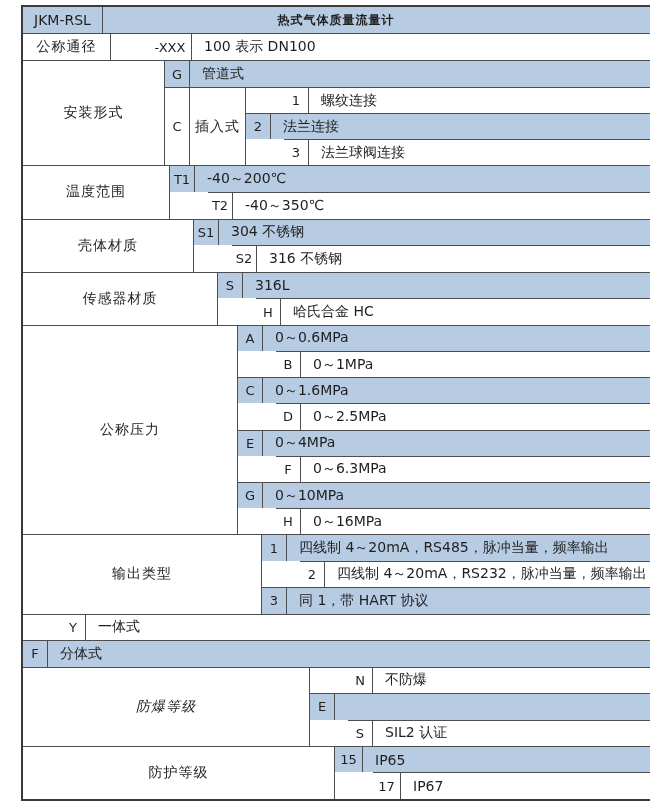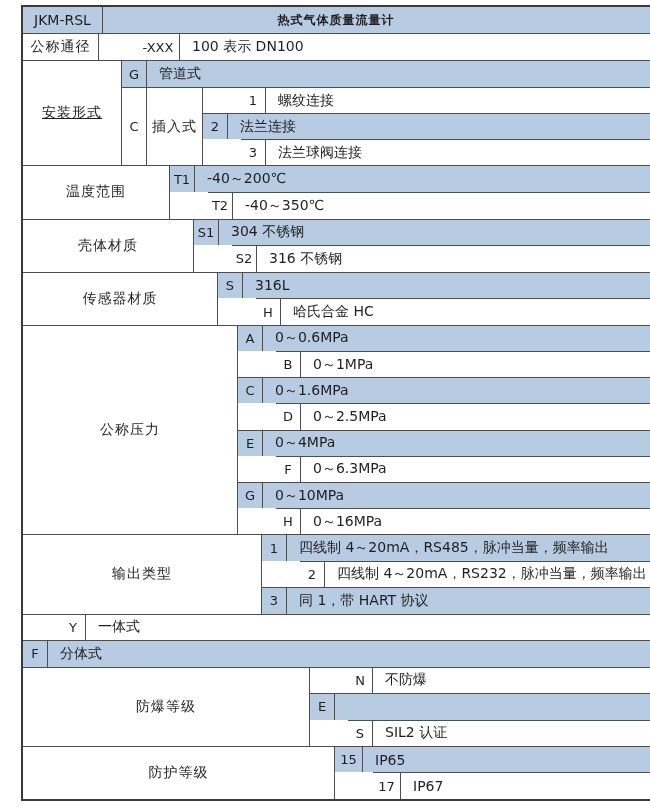--- a/index.html
+++ b/index.html
@@ -50,37 +50,37 @@
   .sec-header .model{
     flex:none;width:80px;display:flex;align-items:center;justify-content:center;
     border-right:1px solid var(--bc);font-size:14px;
   }
   .sec-header .title{
     flex:1;display:flex;align-items:center;justify-content:center;
     padding-right:90px;font-weight:600;font-size:12px;letter-spacing:1px;
   }
 
   
-  .sec-diameter  .sec-label{width:76px;}
+  .sec-diameter  .sec-label{width:88px;}
   .sec-diameter  .code{width:43px;}
-  .sec-install   .sec-label{width:99px;text-decoration:underline;}
+  .sec-install   .sec-label{width:142px;}
   .sec-install   .code{width:25px;}
   .sec-temp      .sec-label{width:147px;}
   .sec-temp      .code{width:25px;}
   .sec-housing   .sec-label{width:171px;}
   .sec-housing   .code{width:25px;}
   .sec-sensor    .sec-label{width:195px;}
   .sec-sensor    .code{width:25px;}
   .sec-pressure  .sec-label{width:215px;}
   .sec-pressure  .code{width:25px;}
   .sec-output    .sec-label{width:239px;}
   .sec-output    .code{width:25px;}
   .sec-display   .sec-label{width:263px;}
   .sec-display   .code{width:25px;}
-  .sec-explosion .sec-label{width:287px;}
+  .sec-explosion .sec-label{width:287px;font-style:italic;}
   .sec-explosion .code{width:25px;}
   .sec-protect   .sec-label{width:312px;}
   .sec-protect   .code{width:28px;}
 
   
   .insert-block{display:flex;flex:3;border-top:1px solid var(--bc);min-height:0;}
   .insert-code{
     flex:none;width:25px;display:flex;align-items:center;justify-content:center;
     border-right:1px solid var(--bc);font-size:13px;background:#fff;
   }

